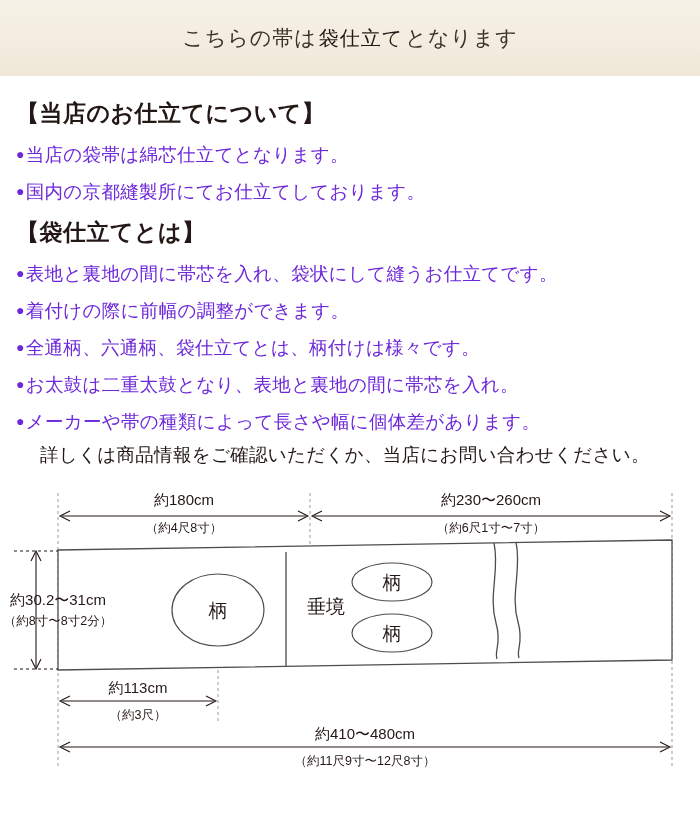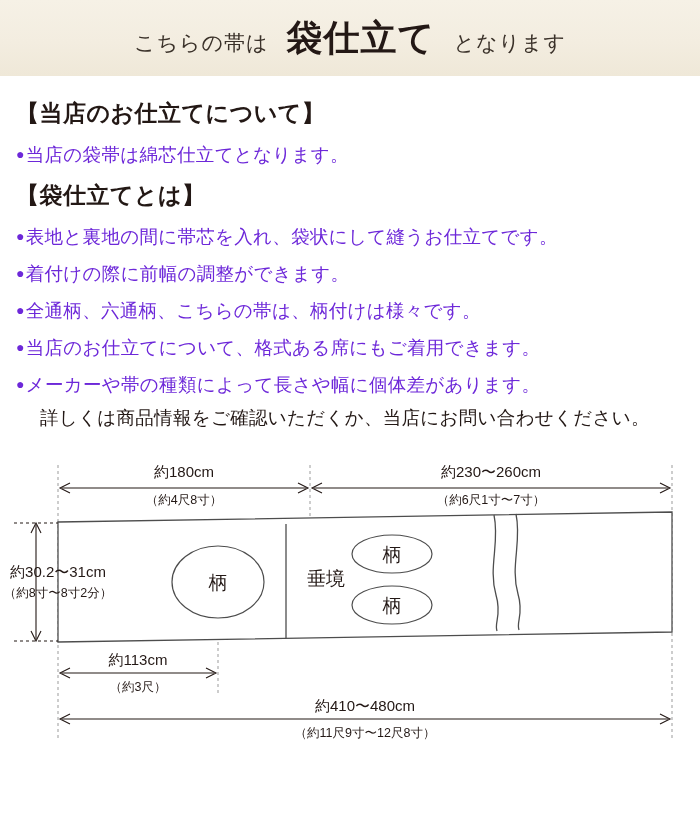--- a/index.html
+++ b/index.html
@@ -24,30 +24,29 @@
     display: flex;
     align-items: center;
     justify-content: center;
     box-sizing: border-box;
   }
   .header-line {
     display: flex;
     align-items: baseline;
     justify-content: center;
     white-space: nowrap;
-    gap: 16px;
   }
   .header-line .small {
     font-size: 21px;
     letter-spacing: 1px;
     color: #3a3129;
   }
   .header-line .big {
-    font-size: 36px;
-    font-weight: bold;
+    font-size: 20px;
+    font-weight: normal;
     letter-spacing: 1px;
     color: #231815;
     padding: 0 2px;
   }
 
   
   .content {
     padding: 22px 4px 0 16px;
     box-sizing: border-box;
   }
@@ -79,21 +78,21 @@
     margin: -4px 0 0 0;
     padding-left: 24px;
     line-height: 1.35;
   }
 
   
   .diagram-wrap {
     position: relative;
     width: 700px;
     height: 300px;
-    margin-top: 24px;
+    margin-top: 15px;
   }
   .diagram-wrap svg {
     display: block;
   }
   .dim-label {
     font-family: "Liberation Sans", "DejaVu Sans", sans-serif;
     fill: #231815;
   }
   .dim-main { font-size: 15px; }
   .dim-sub  { font-size: 12.5px; }
@@ -110,34 +109,37 @@
   </div>
 </div>
 
 <div class="content">
 
   <h2 class="section-title">【当店のお仕立てについて】</h2>
 
   <p class="bullet-line">
     <span class="mark">●</span><span>当店の袋帯は綿芯仕立てとなります。</span>
   </p>
+  <p class="bullet-line">
+    <span class="mark">●</span><span>国内の京都縫製所にてお仕立てしております。</span>
+  </p>
 
   <h2 class="section-title second">【袋仕立てとは】</h2>
 
   <p class="bullet-line">
     <span class="mark">●</span><span>表地と裏地の間に帯芯を入れ、袋状にして縫うお仕立てです。</span>
   </p>
   <p class="bullet-line">
     <span class="mark">●</span><span>着付けの際に前幅の調整ができます。</span>
   </p>
   <p class="bullet-line">
-    <span class="mark">●</span><span>全通柄、六通柄、こちらの帯は、柄付けは様々です。</span>
-  </p>
-  <p class="bullet-line">
-    <span class="mark">●</span><span>当店のお仕立てについて、格式ある席にもご着用できます。</span>
+    <span class="mark">●</span><span>全通柄、六通柄、袋仕立てとは、柄付けは様々です。</span>
+  </p>
+  <p class="bullet-line">
+    <span class="mark">●</span><span>お太鼓は二重太鼓となり、表地と裏地の間に帯芯を入れ。</span>
   </p>
   <p class="bullet-line">
     <span class="mark">●</span><span>メーカーや帯の種類によって長さや幅に個体差があります。</span>
   </p>
   <p class="sub-line">詳しくは商品情報をご確認いただくか、当店にお問い合わせください。</p>
 
 </div>
 
 <div class="diagram-wrap">
   <svg width="700" height="300" viewBox="0 0 700 300" xmlns="http://www.w3.org/2000/svg">

